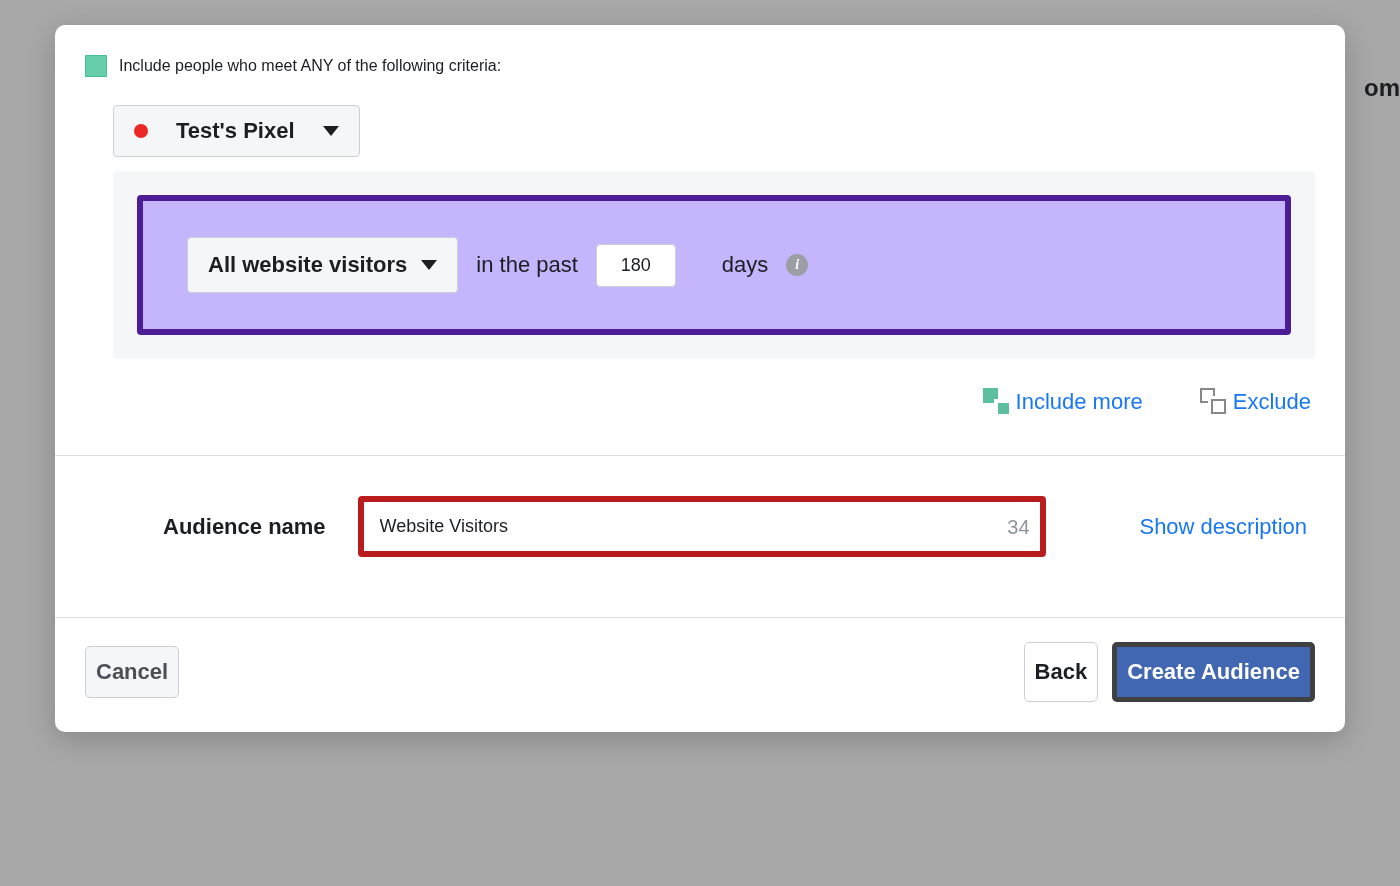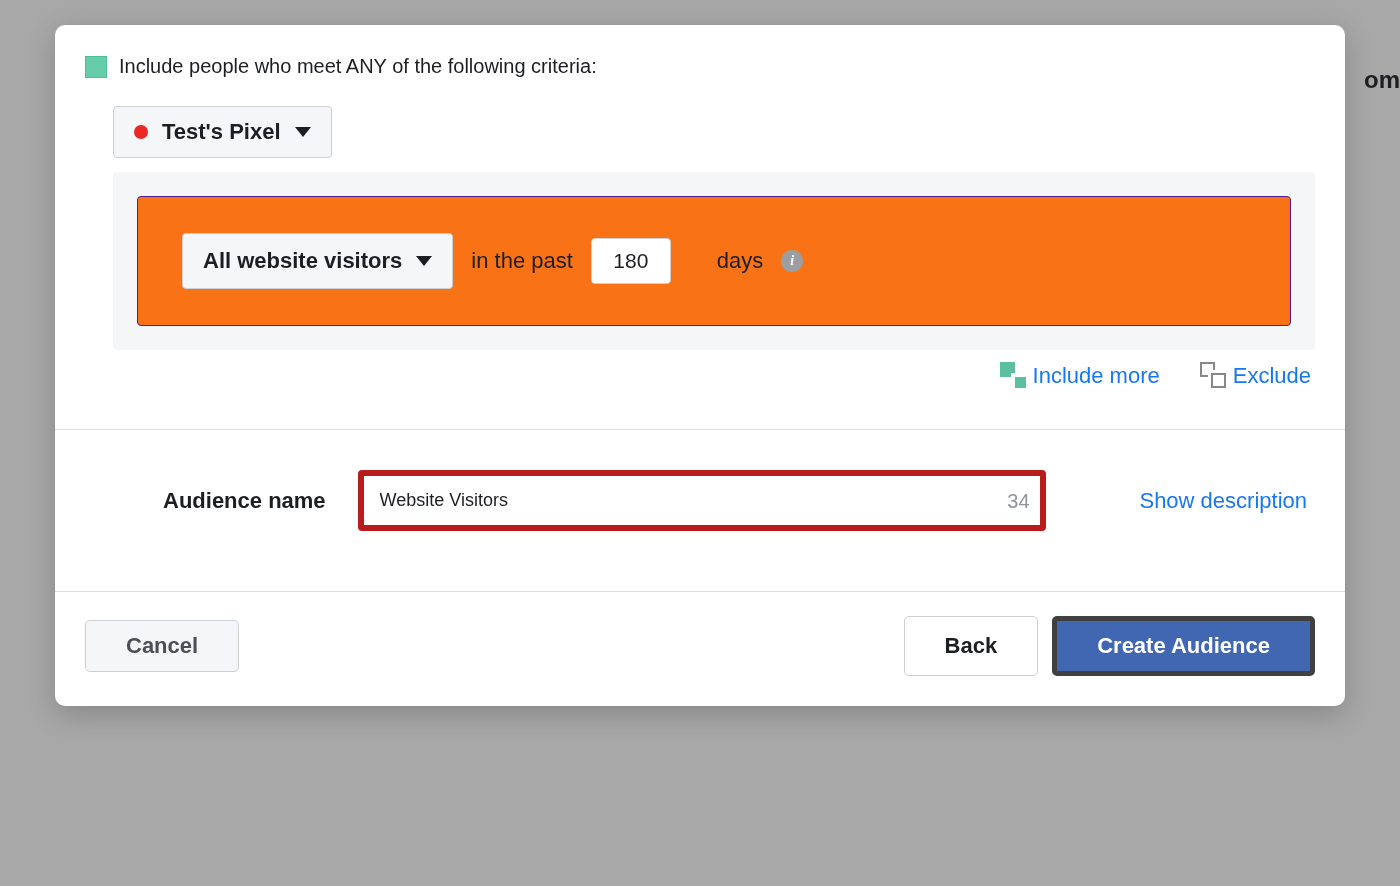--- a/index.html
+++ b/index.html
@@ -10,21 +10,21 @@
     body {
       font-family: -apple-system, BlinkMacSystemFont, "Segoe UI", Helvetica, Arial, sans-serif;
       background: #a8a8a8;
       width: 1400px;
       height: 886px;
       overflow: hidden;
       position: relative;
     }
     .backdrop-text {
       position: absolute;
-      top: 66px;
+      top: 74px;
       right: 0;
       font-size: 24px;
       color: #1c1e21;
       font-weight: 600;
       z-index: 1;
     }
     .modal {
       position: absolute;
       top: 25px;
       left: 55px;
@@ -72,27 +72,27 @@
       gap: 12px;
       margin-bottom: 28px;
     }
     .criteria-square {
       width: 22px;
       height: 22px;
       background: #66cdaa;
       border: 1px solid #4bbf99;
     }
     .criteria-text {
-      font-size: 20px;
+      font-size: 16px;
       color: #1c1e21;
     }
     .pixel-dropdown {
       display: inline-flex;
       align-items: center;
-      gap: 14px;
+      gap: 28px;
       background: #f5f6f7;
       border: 1px solid #ccd0d5;
       border-radius: 4px;
       padding: 12px 20px;
       cursor: pointer;
       margin-left: 28px;
     }
     .pixel-status {
       width: 14px;
       height: 14px;
@@ -112,22 +112,22 @@
       border-top: 10px solid #1c1e21;
     }
     .criteria-box {
       margin-top: 14px;
       margin-left: 28px;
       background: #f5f6f7;
       border-radius: 4px;
       padding: 24px;
     }
     .criteria-inner {
-      background: #f97316;
-      border: 1px solid #4c1d95;
+      background: #c4b5fd;
+      border: 6px solid #4c1d95;
       border-radius: 4px;
       padding: 36px 44px;
       display: flex;
       align-items: center;
       gap: 18px;
     }
     .visitors-dropdown {
       display: inline-flex;
       align-items: center;
       gap: 14px;
@@ -142,21 +142,21 @@
       font-weight: 600;
       color: #1c1e21;
     }
     .past-label {
       font-size: 22px;
       color: #1c1e21;
     }
     .days-input {
       width: 80px;
       text-align: center;
-      font-size: 21px;
+      font-size: 18px;
       padding: 10px 4px;
       border: 1px solid #ccd0d5;
       border-radius: 4px;
       color: #1c1e21;
     }
     .days-label {
       font-size: 22px;
       color: #1c1e21;
       margin-left: 28px;
     }
@@ -170,22 +170,22 @@
       align-items: center;
       justify-content: center;
       font-style: italic;
       font-weight: 700;
       font-size: 14px;
       font-family: Georgia, serif;
     }
     .action-links {
       display: flex;
       justify-content: flex-end;
-      gap: 44px;
-      margin-top: 13px;
+      gap: 61px;
+      margin-top: 30px;
       padding-right: 4px;
     }
     .action-link {
       display: inline-flex;
       align-items: center;
       gap: 9px;
       color: #1877f2;
       font-size: 22px;
       cursor: pointer;
       text-decoration: none;
@@ -279,21 +279,21 @@
       align-items: center;
       padding: 24px 30px 30px 30px;
     }
     .footer-right {
       display: flex;
       gap: 14px;
     }
     .btn {
       font-size: 22px;
       font-weight: 600;
-      padding: 12px 40px;
+      padding: 12px 10px;
       border-radius: 5px;
       cursor: pointer;
       border: 1px solid #ccd0d5;
       background: #f5f6f7;
       color: #4b4f56;
     }
     .btn-cancel {
       background: #f5f6f7;
     }
     .btn-back {

